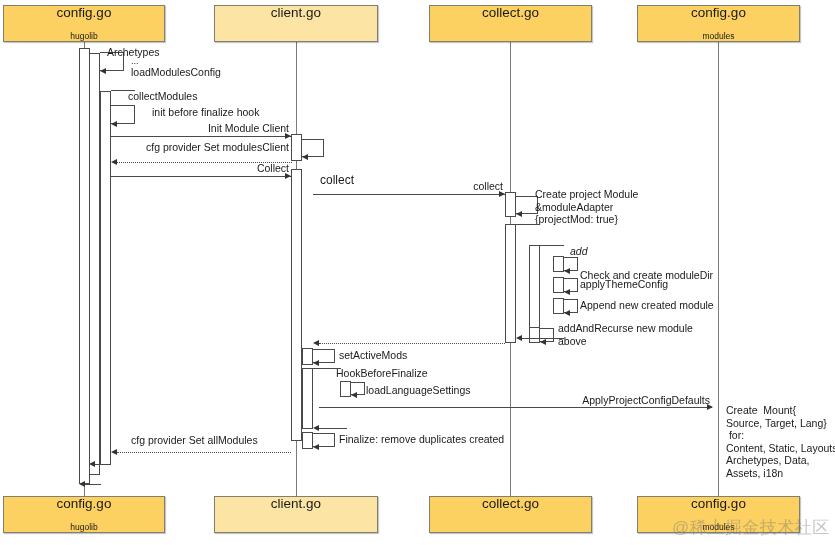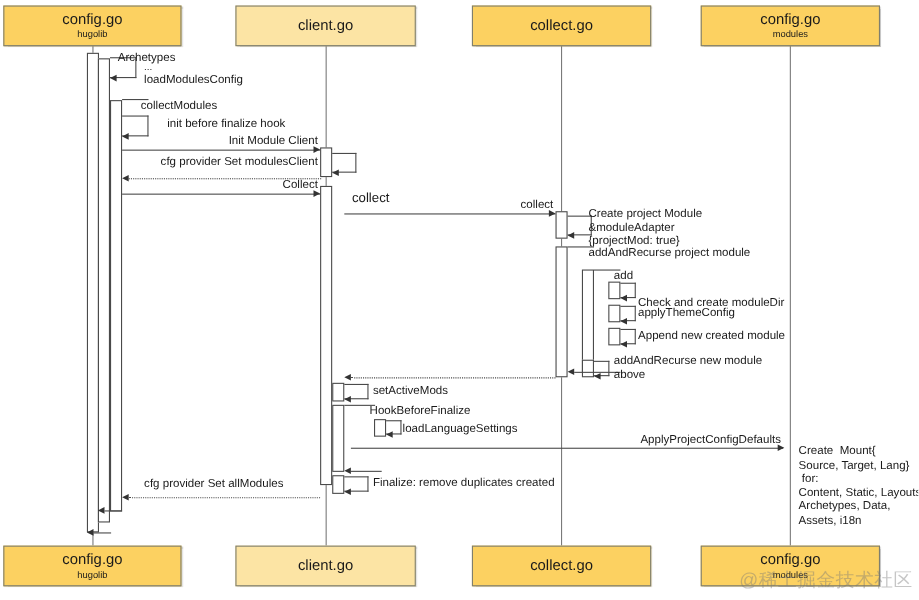--- a/index.html
+++ b/index.html
@@ -16,21 +16,21 @@
     overflow: hidden;
   }
   
   .participant {
     position: absolute;
     box-sizing: border-box;
     border: 1px solid #7f7f6e;
     display: flex;
     flex-direction: column;
     align-items: center;
-    justify-content: center;
+    justify-content: space-between;
     line-height: 1.05;
     box-shadow: 1px 1px 1px rgba(0,0,0,0.22);
   }
   .participant .p-title {
     font-size: 13.5px;
     color: #1a1a1a;
   }
   .participant .p-sub {
     font-size: 8.5px;
     color: #1a1a1a;
@@ -173,24 +173,23 @@
   <div class="arrowhead right" style="left:499px; top:190.5px;"></div>
   <div class="label med right-align" style="left:390px; top:180px; width:113px;">collect</div>
 
   <div class="selfcall" style="left:516px; top:196px; width:22px; height:18px;"></div>
   <div class="arrowhead left" style="left:516px; top:210.5px;"></div>
   <div class="label med" style="left:535px; top:188px;">Create project Module
 &amp;moduleAdapter
 {projectMod: true}</div>
 
   <div class="msg-line" style="left:516px; top:224px; width:24px;"></div>
-  <div class="label med" style="left:535px; top:224px;">addAndRecurse project module</div>
 
   <div class="msg-line" style="left:540px; top:245px; width:24px;"></div>
-  <div class="label med" style="left:558px; top:245px;">add</div>
+  <div class="label med" style="left:570px; top:245px;font-style:italic;">add</div>
 
   <div class="selfcall" style="left:564px; top:257px; width:14px; height:14px;"></div>
   <div class="arrowhead left" style="left:564px; top:267.5px;"></div>
   <div class="label med" style="left:580px; top:257px;margin-top:12px;">Check and create moduleDir</div>
 
   <div class="selfcall" style="left:564px; top:278px; width:14px; height:14px;"></div>
   <div class="arrowhead left" style="left:564px; top:288.5px;"></div>
   <div class="label med" style="left:580px; top:278px;">applyThemeConfig</div>
 
   <div class="selfcall" style="left:564px; top:299px; width:14px; height:14px;"></div>

